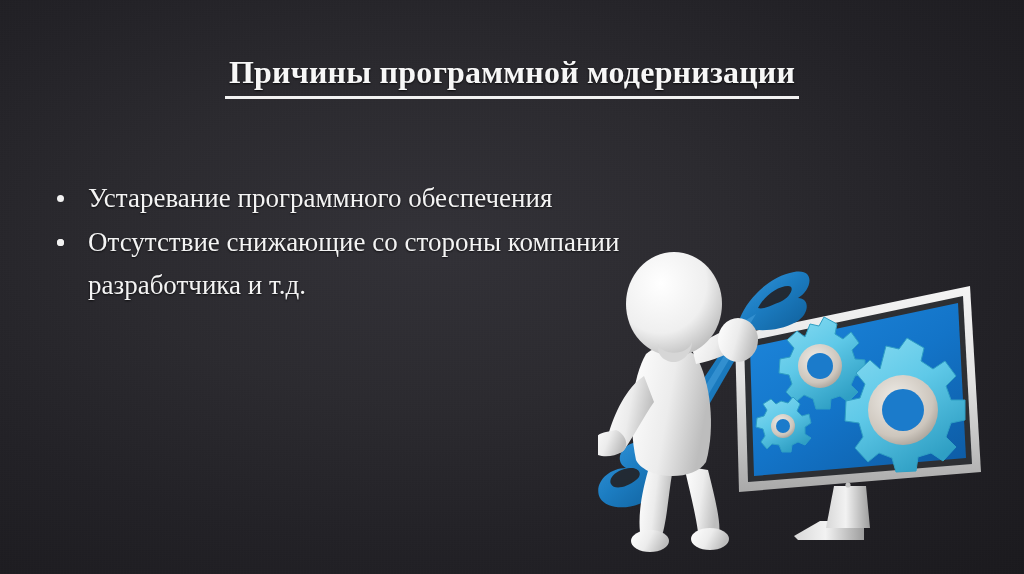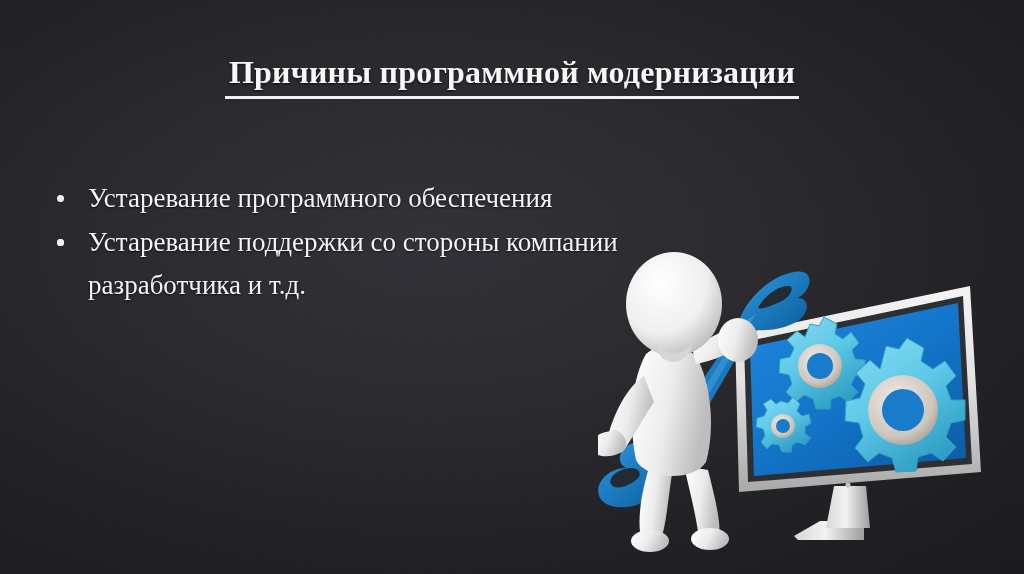--- a/index.html
+++ b/index.html
@@ -105,21 +105,21 @@
   <ul class="body-list">
     <li class="bullet-item">
       <span class="bullet-dot"></span>
       <span>Устаревание программного обеспечения</span>
     </li>
     <li class="bullet-item">
       <span class="bullet-dot"></span>
     </li>
     <li class="bullet-item">
       <span class="bullet-dot"></span>
-      <span>Устаревание поддержки со стороны компании разработчика и т.д.</span>
+      <span>Отсутствие снижающие со стороны компании разработчика и т.д.</span>
     </li>
   </ul>
 
   <div class="illustration">
     <svg width="426" height="338" viewBox="0 0 426 338" xmlns="http://www.w3.org/2000/svg">
       <defs>
         <linearGradient id="bezelGrad" x1="0" y1="0" x2="0" y2="1">
           <stop offset="0" stop-color="#f4f4f4"></stop>
           <stop offset="0.45" stop-color="#e3e3e3"></stop>
           <stop offset="1" stop-color="#a9a9a9"></stop>

